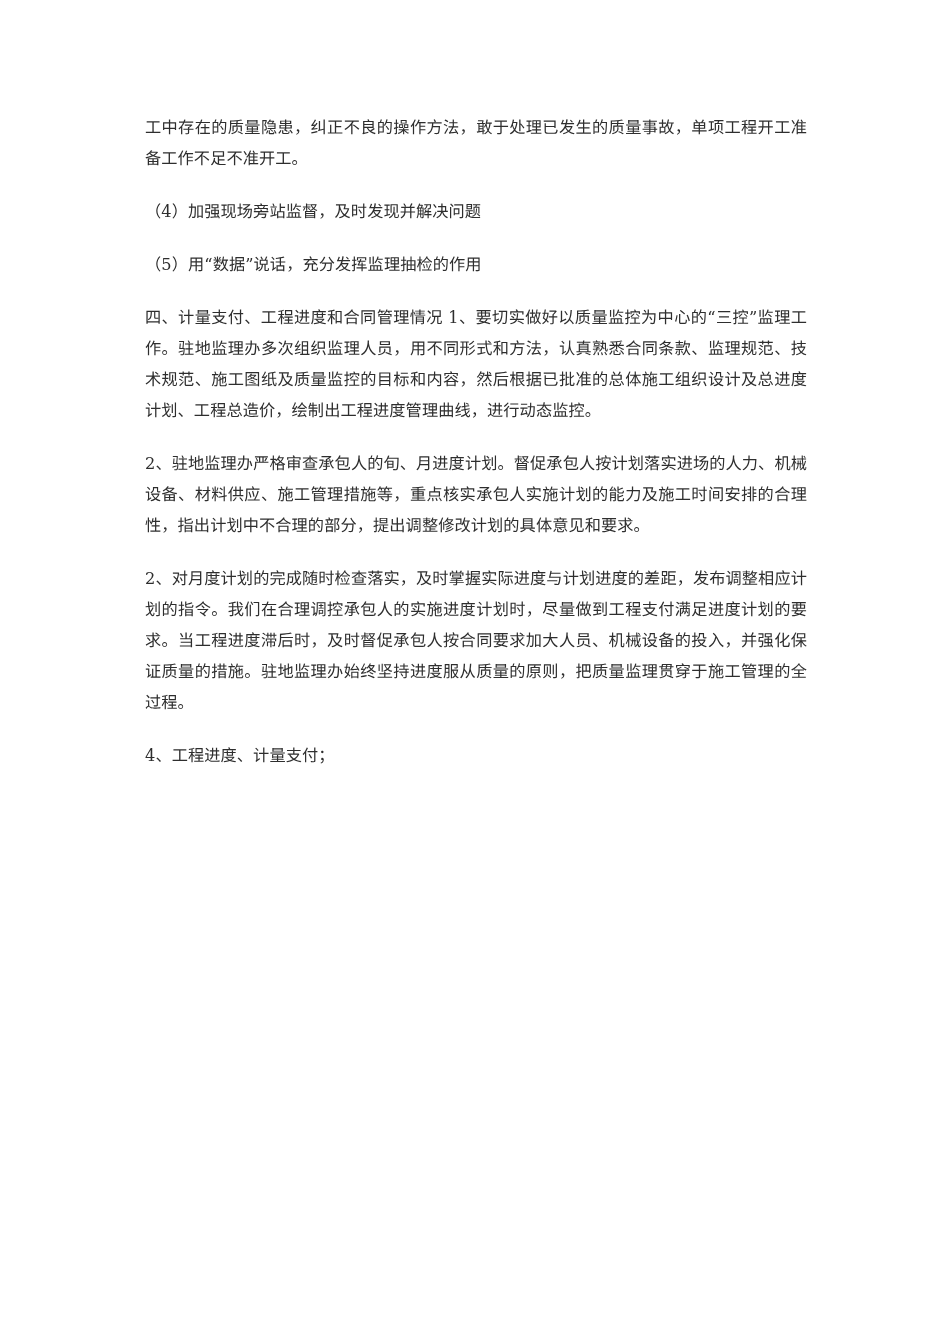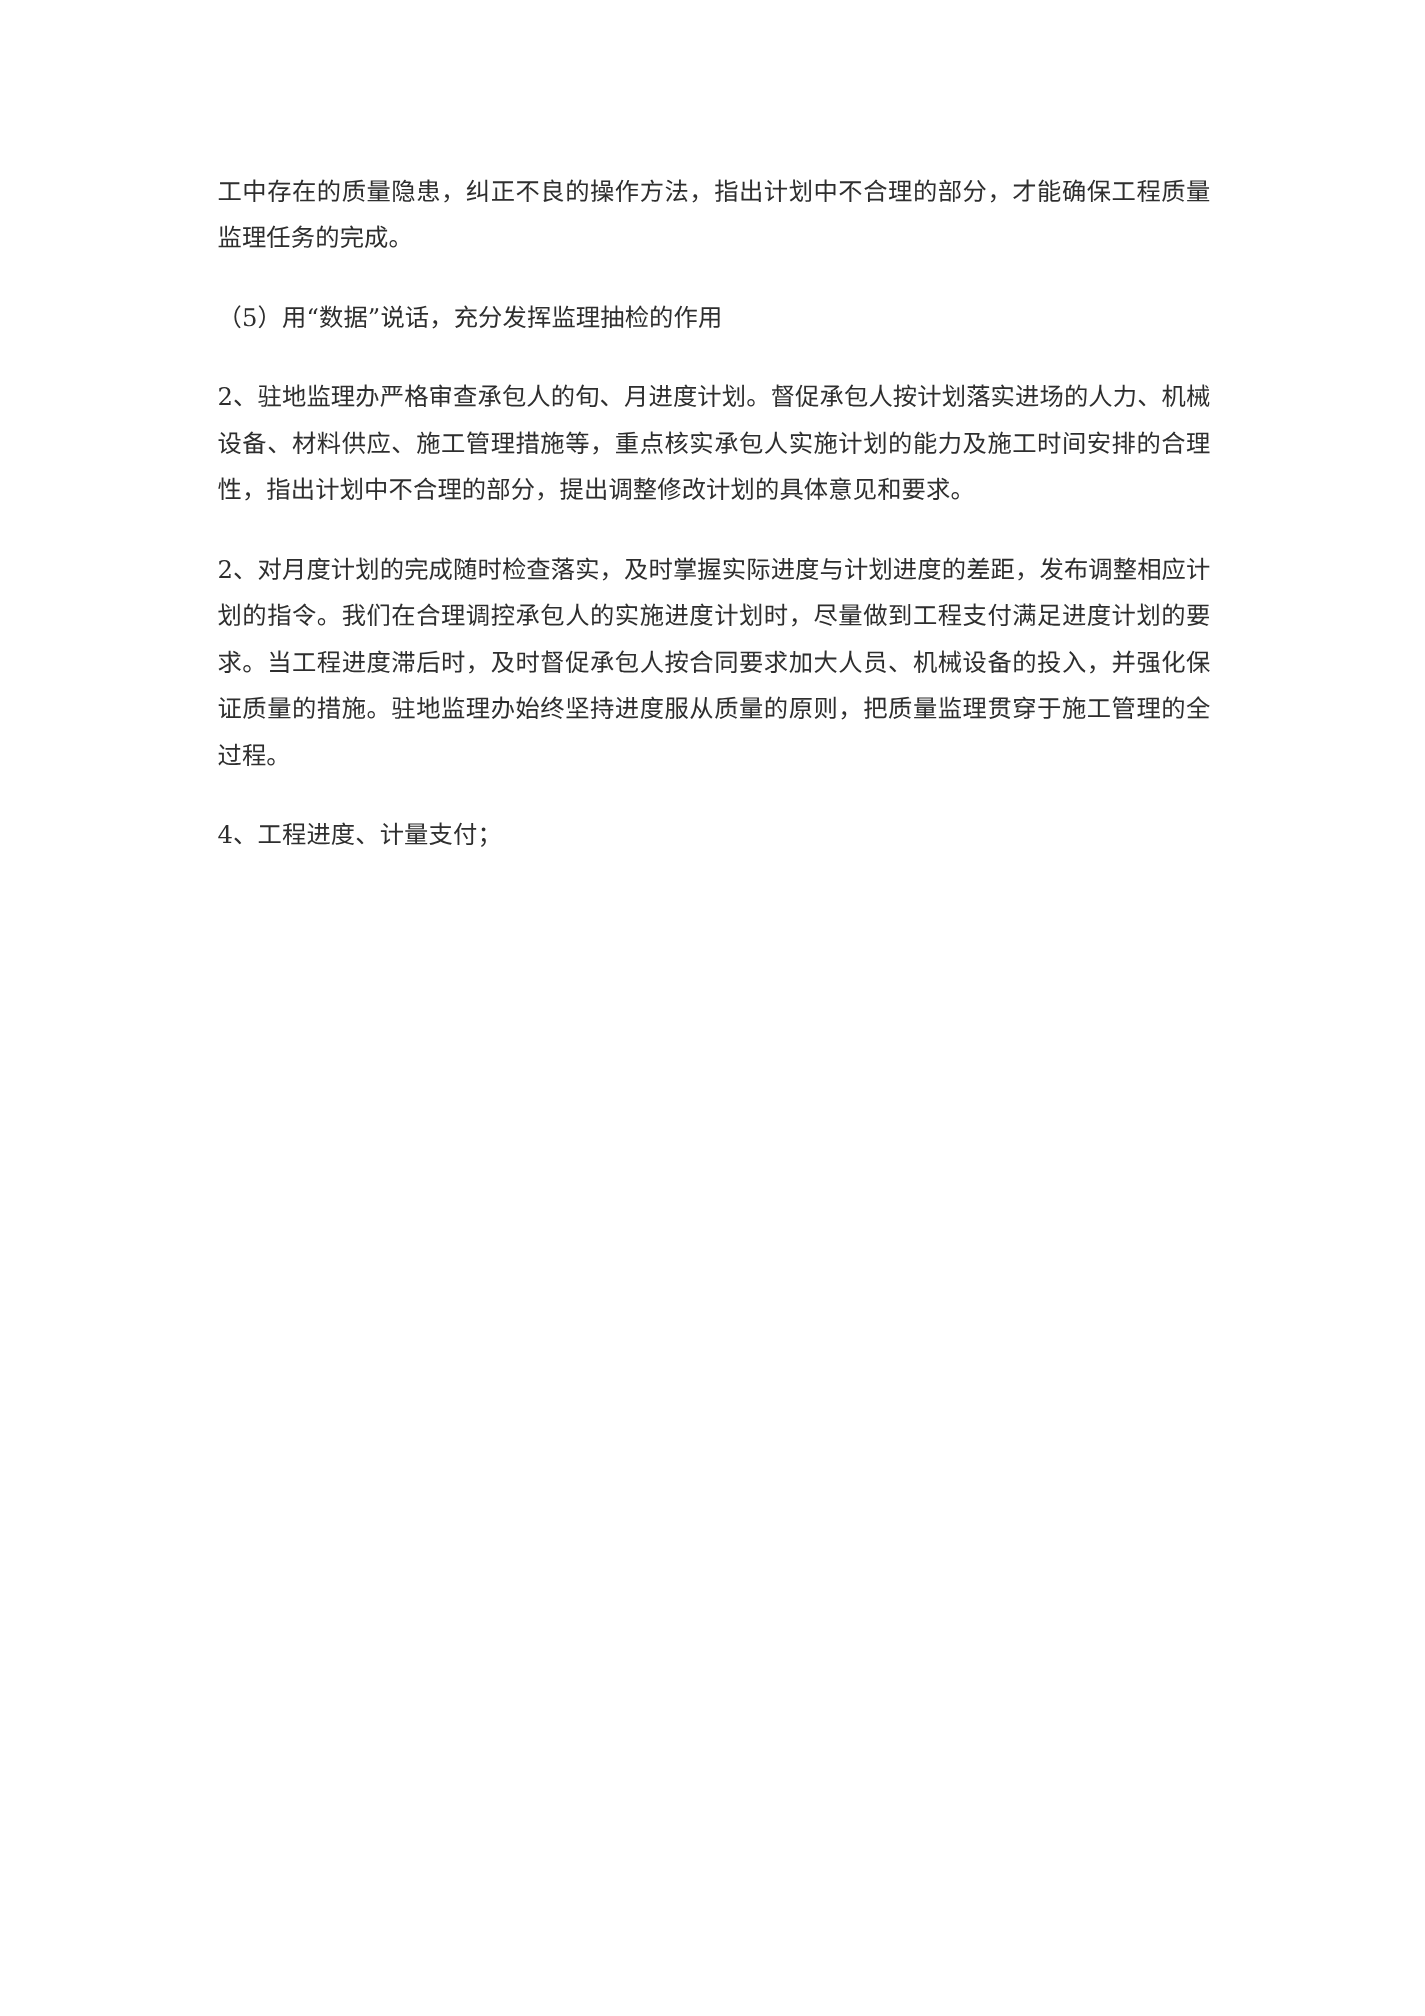--- a/index.html
+++ b/index.html
@@ -47,29 +47,31 @@
   p.para.sub-heading {
     margin-bottom: 22px;
   }
 </style>
 </head>
 <body>
 
 <div class="page">
   <div class="page-body">
 
-    <p class="para">工中存在的质量隐患，纠正不良的操作方法，指出计划中不合理的部分，才能确保工程质量监理任务的完成。</p>
+    <p class="para">工中存在的质量隐患，纠正不良的操作方法，敢于处理已发生的质量事故，单项工程开工准备工作不足不准开工。</p>
 
 
 
+    <p class="para sub-heading">（4）加强现场旁站监督，及时发现并解决问题</p>
 
 
     <p class="para sub-heading">（5）用“数据”说话，充分发挥监理抽检的作用</p>
 
 
+    <p class="para">四、计量支付、工程进度和合同管理情况 1、要切实做好以质量监控为中心的“三控”监理工作。驻地监理办多次组织监理人员，用不同形式和方法，认真熟悉合同条款、监理规范、技术规范、施工图纸及质量监控的目标和内容，然后根据已批准的总体施工组织设计及总进度计划、工程总造价，绘制出工程进度管理曲线，进行动态监控。</p>
 
     <p class="para">2、驻地监理办严格审查承包人的旬、月进度计划。督促承包人按计划落实进场的人力、机械设备、材料供应、施工管理措施等，重点核实承包人实施计划的能力及施工时间安排的合理性，指出计划中不合理的部分，提出调整修改计划的具体意见和要求。</p>
 
     <p class="para">2、对月度计划的完成随时检查落实，及时掌握实际进度与计划进度的差距，发布调整相应计划的指令。我们在合理调控承包人的实施进度计划时，尽量做到工程支付满足进度计划的要求。当工程进度滞后时，及时督促承包人按合同要求加大人员、机械设备的投入，并强化保证质量的措施。驻地监理办始终坚持进度服从质量的原则，把质量监理贯穿于施工管理的全过程。</p>
 
     <p class="para">4、工程进度、计量支付；</p>
 
   </div>
 </div>
 

